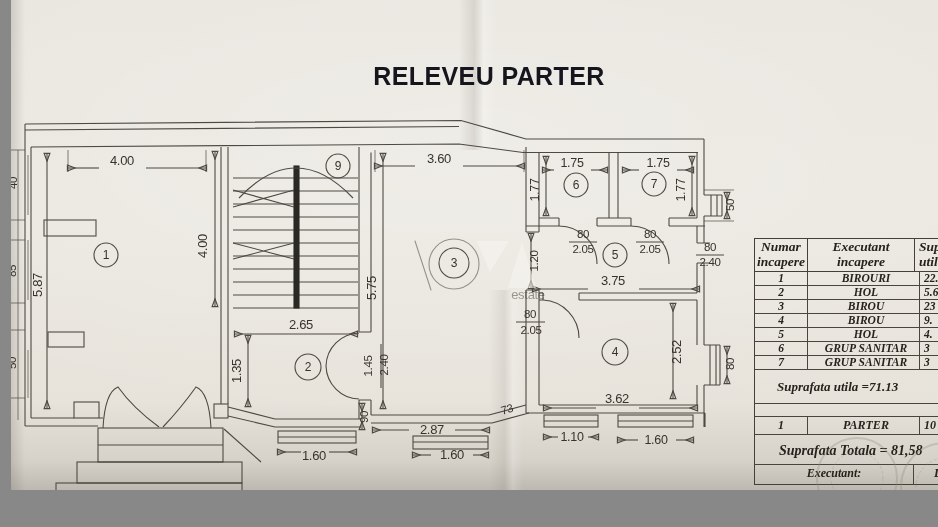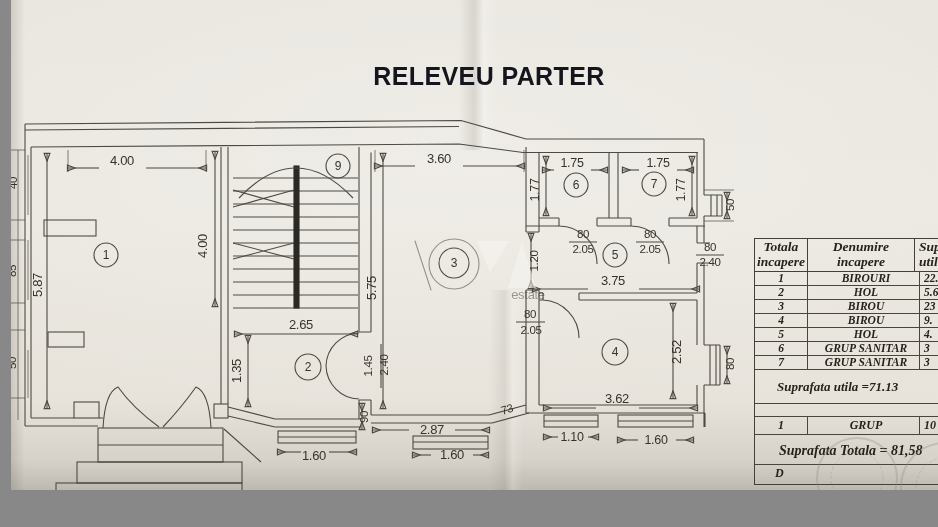--- a/index.html
+++ b/index.html
@@ -249,23 +249,23 @@
       <circle cx="443" cy="264" r="25" fill="#f8f6f1" stroke="none"></circle>
       <polygon points="466,241 498,241 479,272" fill="#f8f6f1" stroke="none"></polygon>
       <polygon points="497,288 511,242 525,288" fill="#f8f6f1" stroke="none"></polygon>
       <text x="517" y="299">estate</text>
     </g>
   </svg>
 
   <div class="tbl">
     <div class="tframe">
       <div class="thead">
-        <div class="hc1">Totala
+        <div class="hc1">Numar
 incapere</div>
-        <div class="hc2">Denumire
+        <div class="hc2">Executant
 incapere</div>
         <div class="hc3">Suprafata
 utila (</div>
       </div>
       <div class="trow">
         <div class="c1">1</div>
         <div class="c2">BIROURI</div>
         <div class="c3">22.8</div>
       </div>
       <div class="trow">
@@ -295,25 +295,26 @@
       </div>
       <div class="trow">
         <div class="c1">7</div>
         <div class="c2">GRUP SANITAR</div>
         <div class="c3">3</div>
       </div>
       <div class="utila">Suprafata utila =71.13</div>
       <div class="gaprow"></div>
       <div class="trow scari">
         <div class="c1">1</div>
-        <div class="c2">GRUP</div>
+        <div class="c2">PARTER</div>
         <div class="c3">10</div>
       </div>
       <div class="totala">Suprafata Totala = 81,58</div>
       <div class="exec">
+        <div class="ec1">Executant:</div>
         <div class="ec2">D</div>
       </div>
     </div>
   </div>
 
   <svg class="stamps" width="938" height="527" viewBox="0 0 938 527">
     <g stroke="#96897a" fill="none" opacity="0.32">
       <circle cx="846" cy="478" r="40" stroke-width="2"></circle>
       <circle cx="846" cy="478" r="26" stroke-width="1" stroke-dasharray="3 2"></circle>
     </g>

